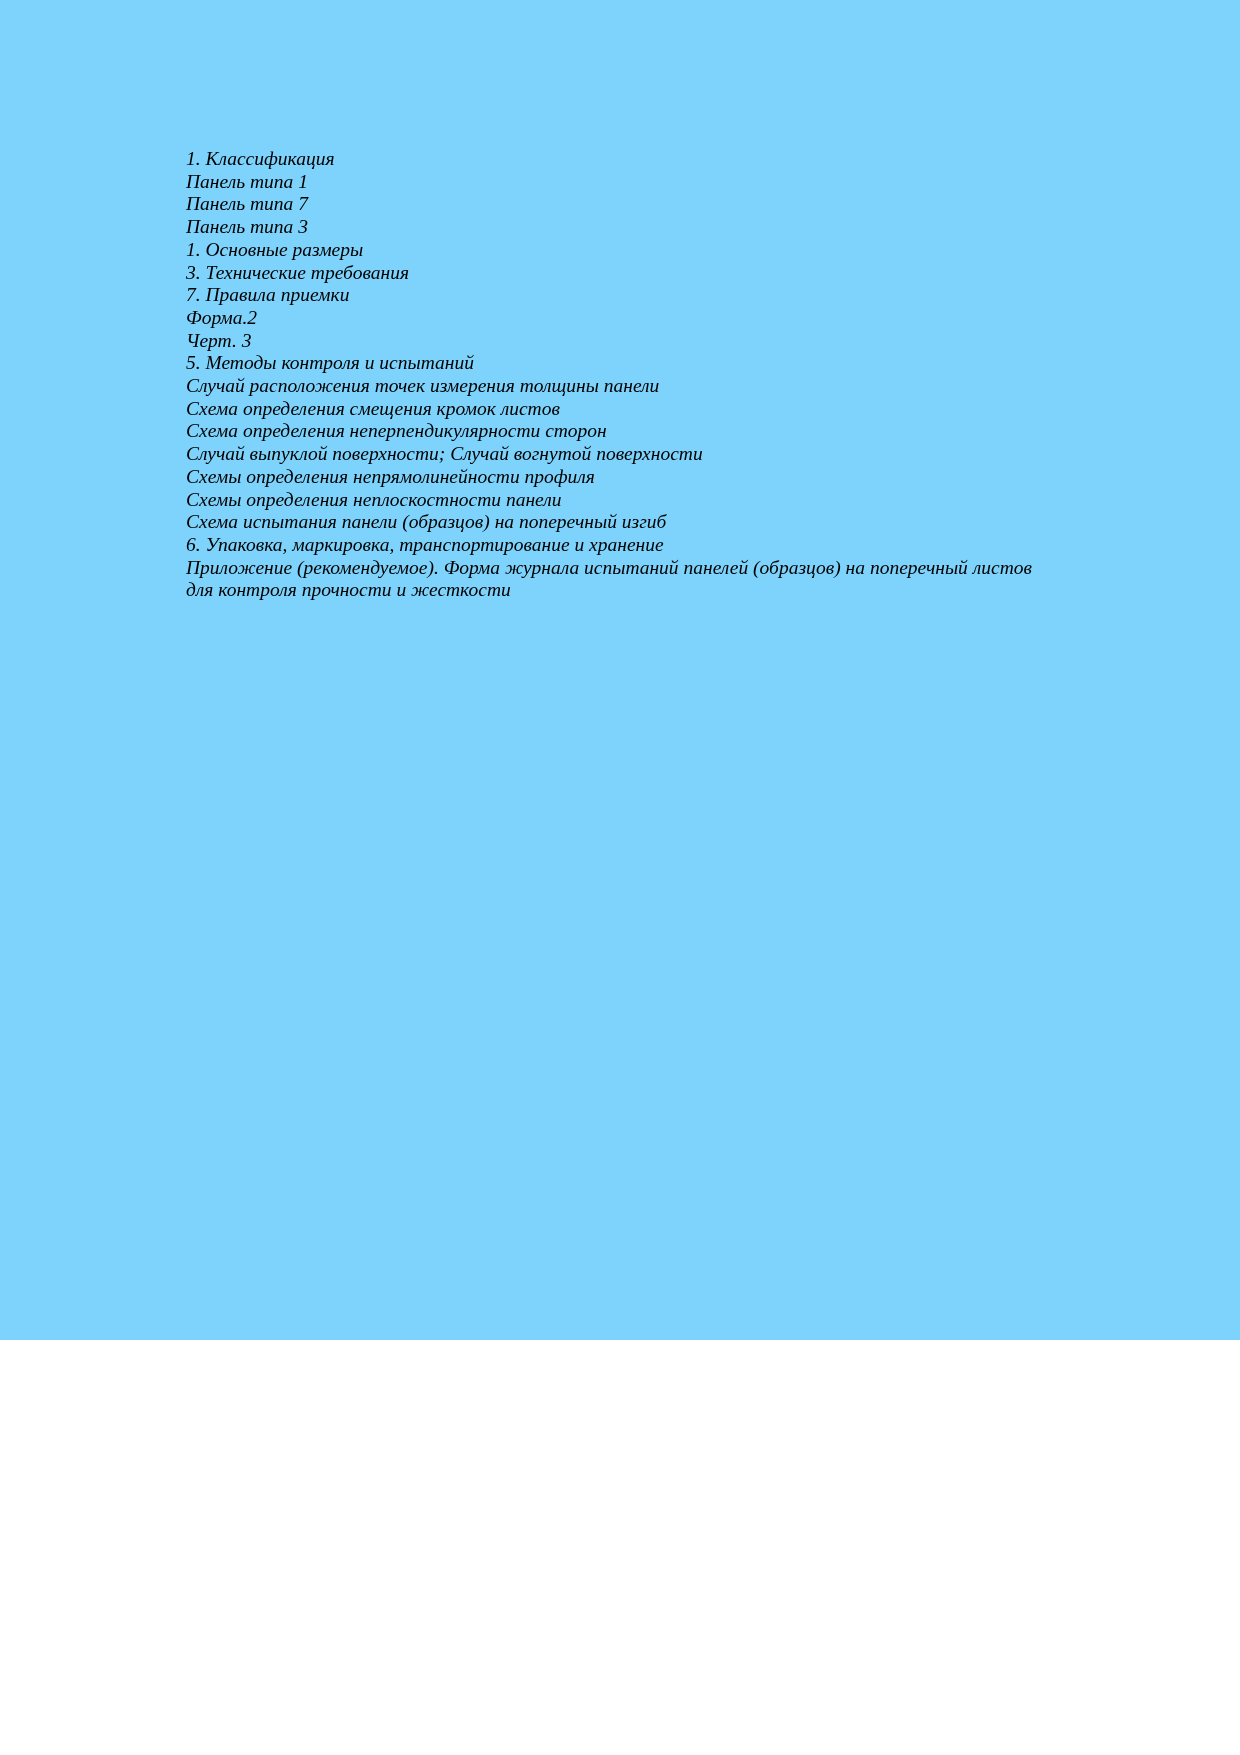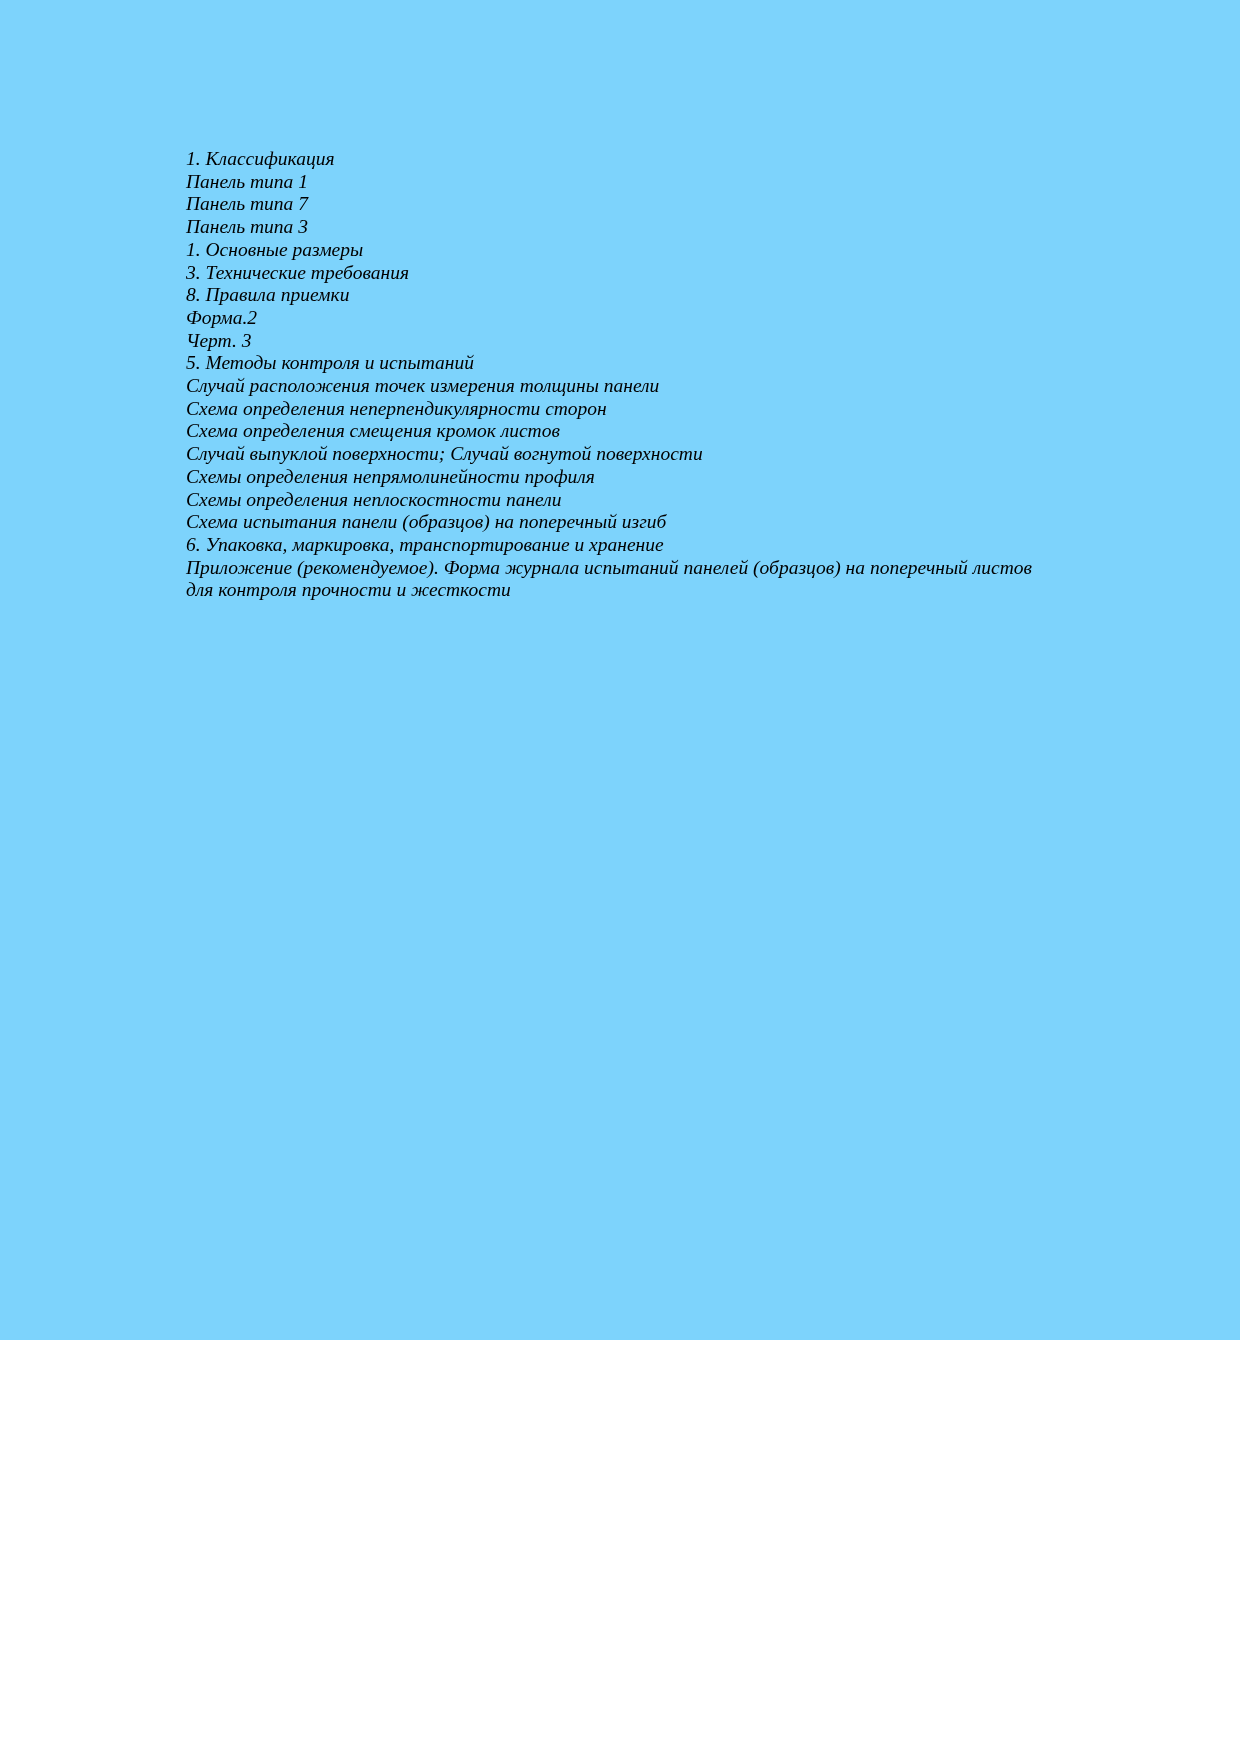--- a/index.html
+++ b/index.html
@@ -42,27 +42,27 @@
 <body>
 
 <div class="page">
   <div class="toc">
     <span class="toc-line">1. Классификация</span>
     <span class="toc-line">Панель типа 1</span>
     <span class="toc-line">Панель типа 7</span>
     <span class="toc-line">Панель типа 3</span>
     <span class="toc-line">1. Основные размеры</span>
     <span class="toc-line">3. Технические требования</span>
-    <span class="toc-line">8. Правила приемки</span>
+    <span class="toc-line">7. Правила приемки</span>
     <span class="toc-line">Форма.2</span>
     <span class="toc-line">Черт. 3</span>
     <span class="toc-line">5. Методы контроля и испытаний</span>
     <span class="toc-line">Случай расположения точек измерения толщины панели</span>
+    <span class="toc-line">Схема определения смещения кромок листов</span>
     <span class="toc-line">Схема определения неперпендикулярности сторон</span>
-    <span class="toc-line">Схема определения смещения кромок листов</span>
     <span class="toc-line">Случай выпуклой поверхности; Случай вогнутой поверхности</span>
     <span class="toc-line">Схемы определения непрямолинейности профиля</span>
     <span class="toc-line">Схемы определения неплоскостности панели</span>
     <span class="toc-line">Схема испытания панели (образцов) на поперечный изгиб</span>
     <span class="toc-line">6. Упаковка, маркировка, транспортирование и хранение</span>
     <span class="toc-line">Приложение (рекомендуемое). Форма журнала испытаний панелей (образцов) на поперечный листов для контроля прочности и жесткости</span>
   </div>
 </div>
 
 </body></html>

